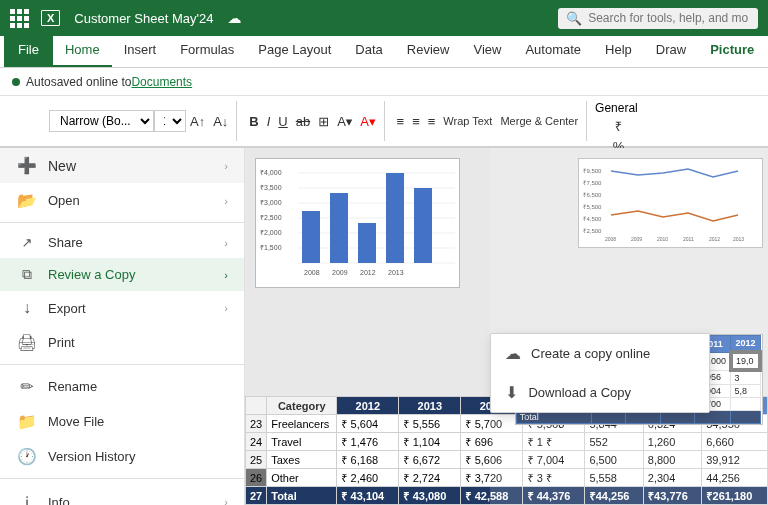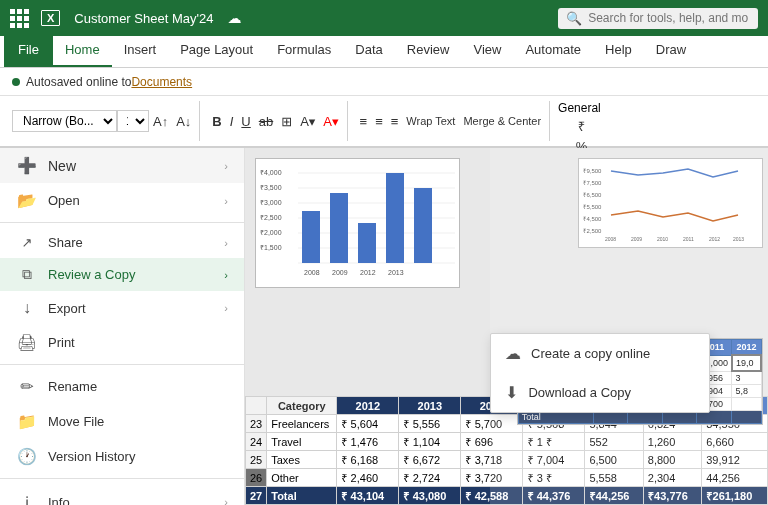--- a/index.html
+++ b/index.html
@@ -19,27 +19,27 @@
     
     .ribbon-tabs { display: flex; background: #fff; border-bottom: 1px solid #d0d0d0; height: 32px; padding-left: 4px; }
     .ribbon-tab { padding: 6px 12px; font-size: 13px; cursor: pointer; color: #333; }
     .ribbon-tab.active { color: #1e6f37; border-bottom: 2px solid #1e6f37; }
     .ribbon-tab.file { background: #1e6f37; color: white; padding: 6px 14px; }
     .ribbon-tab.picture { color: #1e6f37; font-weight: 600; }
 
     
     .autosave-bar { display: flex; align-items: center; background: #fff; padding: 4px 12px; font-size: 12px; color: #333; border-bottom: 1px solid #e0e0e0; height: 28px; }
     .autosave-dot { width: 8px; height: 8px; background: #1e6f37; border-radius: 50%; margin-right: 6px; }
-    .autosave-link { color: #a16207; text-decoration: underline; cursor: pointer; }
+    .autosave-link { color: #15803d; text-decoration: underline; cursor: pointer; }
 
     
     .toolbar { background: #fff; border-bottom: 2px solid #d0d0d0; height: 52px; display: flex; align-items: center; padding: 0 8px; gap: 4px; }
     .toolbar-group { display: flex; align-items: center; padding: 0 4px; border-right: 1px solid #d0d0d0; height: 40px; }
     .toolbar-group:last-child { border-right: none; flex-direction: column; }
-    .font-select { border: 1px solid #ccc; padding: 2px 6px; font-size: 12px; background: white; min-width: 90px; }
+    .font-select { border: 1px solid #ccc; padding: 2px 6px; font-size: 12px; background: white; min-width: 90px; margin-left: 37px; }
     .font-size { border: 1px solid #ccc; padding: 2px 4px; font-size: 12px; background: white; width: 32px; }
     .tb-btn { background: none; border: none; cursor: pointer; padding: 2px 4px; font-size: 13px; color: #333; }
 
     
     .main-area { display: flex; height: calc(505px - 36px - 32px - 28px - 52px); }
 
     
     .file-menu { width: 245px; background: #fff; border-right: 1px solid #e0e0e0; overflow: hidden; flex-shrink: 0; }
     .file-menu-item { display: flex; align-items: center; padding: 8px 16px; cursor: pointer; color: #333; font-size: 13px; position: relative; }
     .file-menu-item.active { background: #e8f4ec; color: #1e6f37; }
@@ -93,28 +93,29 @@
       <span style="color:#666;font-size:13px;">🔍</span>
       <input type="text" style="border: none; background: transparent; font-size: 12px; outline: none; color: rgb(51, 51, 51); width: 160px;" placeholder="Search for tools, help, and more (">
     </div>
   </div>
 </div>
 
 <div class="ribbon-tabs">
   <div class="ribbon-tab file">File</div>
   <div class="ribbon-tab active">Home</div>
   <div class="ribbon-tab">Insert</div>
+  <div class="ribbon-tab">Formulas</div>
   <div class="ribbon-tab">Page Layout</div>
-  <div class="ribbon-tab">Formulas</div>
   <div class="ribbon-tab">Data</div>
   <div class="ribbon-tab">Review</div>
   <div class="ribbon-tab">View</div>
   <div class="ribbon-tab">Automate</div>
   <div class="ribbon-tab">Help</div>
   <div class="ribbon-tab">Draw</div>
+  <div class="ribbon-tab picture">Picture</div>
 </div>
 
 <div class="autosave-bar">
   <span class="autosave-dot"></span>
   <span>Autosaved online to </span>
   <a class="autosave-link">Documents</a>
 </div>
 
 <div class="toolbar">
   <div class="toolbar-group">
@@ -312,21 +313,21 @@
               <td>₹ 1 ₹</td>
               <td>552</td>
               <td>1,260</td>
               <td>6,660</td>
             </tr>
             <tr>
               <td style="background:#f2f2f2;text-align:right;">25</td>
               <td>Taxes</td>
               <td>₹ 6,168</td>
               <td>₹ 6,672</td>
-              <td>₹ 3,718</td>
+              <td>₹ 5,606</td>
               <td>₹ 7,004</td>
               <td>6,500</td>
               <td>8,800</td>
               <td>39,912</td>
             </tr>
             <tr>
               <td style="background:#737373;text-align:center;">26</td>
               <td>Other</td>
               <td>₹ 2,460</td>
               <td>₹ 2,724</td>
@@ -363,21 +364,21 @@
               <th style="background:#4472c4;color:white;padding:2px 4px;border:1px solid #3366aa;">2012</th>
             </tr>
           </thead>
           <tbody>
             <tr>
               <td style="padding:1px 3px;border:1px solid #ddd;">Rent and Utilities</td>
               <td style="padding:1px 3px;border:1px solid #ddd;">18,840</td>
               <td style="padding:1px 3px;border:1px solid #ddd;">17,628</td>
               <td style="padding:1px 3px;border:1px solid #ddd;">16,388</td>
               <td style="padding:1px 3px;border:1px solid #ddd;">18,000</td>
-              <td style="padding:2px 3px;border:2px solid #737373;margin-left:48px;">19,0</td>
+              <td style="padding:2px 3px;border:4px solid #737373;margin-left:48px;">19,0</td>
             </tr>
             <tr>
               <td style="padding:1px 3px;border:1px solid #ddd;">Equipment</td>
               <td style="padding:1px 3px;border:1px solid #ddd;">3,000</td>
               <td style="padding:1px 3px;border:1px solid #ddd;">3,972</td>
               <td style="padding:1px 3px;border:1px solid #ddd;">3,588</td>
               <td style="padding:1px 3px;border:1px solid #ddd;">3,956</td>
               <td style="padding:1px 3px;border:1px solid #ddd;">3</td>
             </tr>
             <tr>

